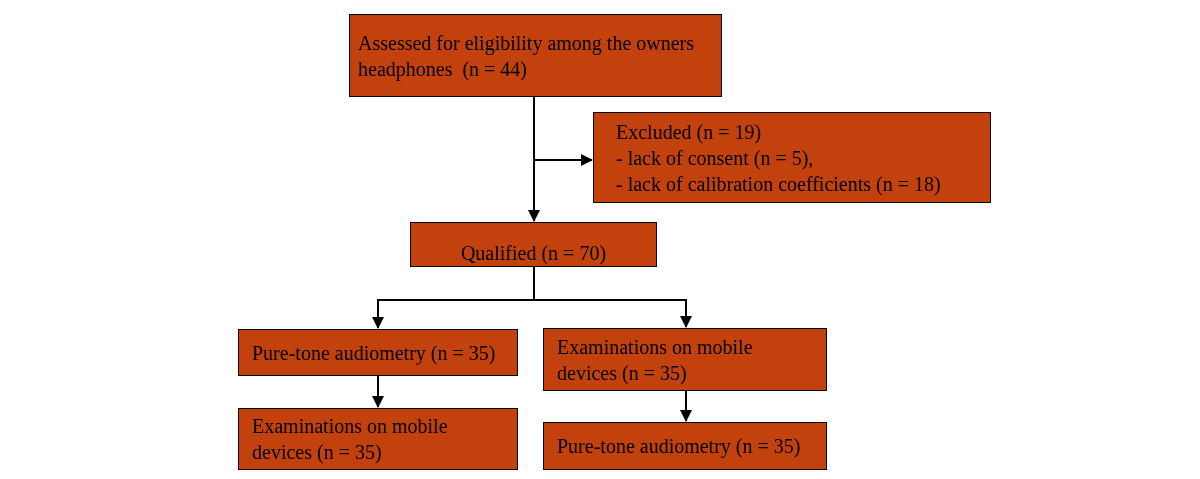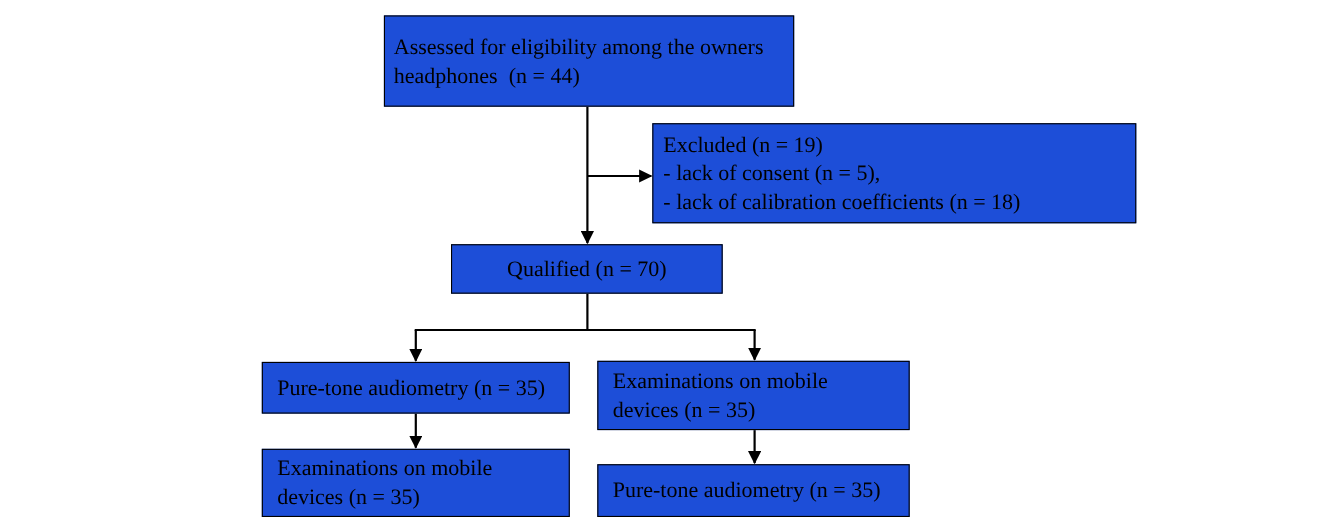--- a/index.html
+++ b/index.html
@@ -20,33 +20,33 @@
     position: absolute;
     left: 0;
     top: 0;
     width: 1200px;
     height: 479px;
   }
   .box {
     position: absolute;
     box-sizing: border-box;
     border: 1.5px solid #000000;
-    background: #1d4ed8;
+    background: #c2410c;
     display: flex;
     flex-direction: column;
     justify-content: center;
     font-size: 20px;
     line-height: 26px;
   }
   .box-line {
     white-space: pre-wrap;
   }
   .box-assessed   { left: 349px; top: 14px;  width: 373px; height: 83px; padding-left: 8px;  padding-right: 4px; }
-  .box-excluded   { left: 593px; top: 112px; width: 440px; height: 91px; padding-left: 9px;  padding-right: 4px; }
-  .box-qualified  { left: 410px; top: 222px; width: 247px; height: 45px; align-items: center; }
+  .box-excluded   { left: 593px; top: 112px; width: 398px; height: 91px; padding-left: 22px;  padding-right: 4px; }
+  .box-qualified  { left: 410px; top: 222px; width: 247px; height: 45px; align-items: center; justify-content: flex-end; }
   .box-arm1-step1 { left: 238px; top: 329px; width: 280px; height: 47px; padding-left: 13px; padding-right: 4px; }
   .box-arm2-step1 { left: 543px; top: 328px; width: 284px; height: 63px; padding-left: 13px; padding-right: 4px; }
   .box-arm1-step2 { left: 238px; top: 408px; width: 280px; height: 62px; padding-left: 13px; padding-right: 4px; }
   .box-arm2-step2 { left: 543px; top: 422px; width: 284px; height: 48px; padding-left: 13px; padding-right: 4px; }
 </style>
 </head>
 <body>
 
 <div class="canvas">
 

